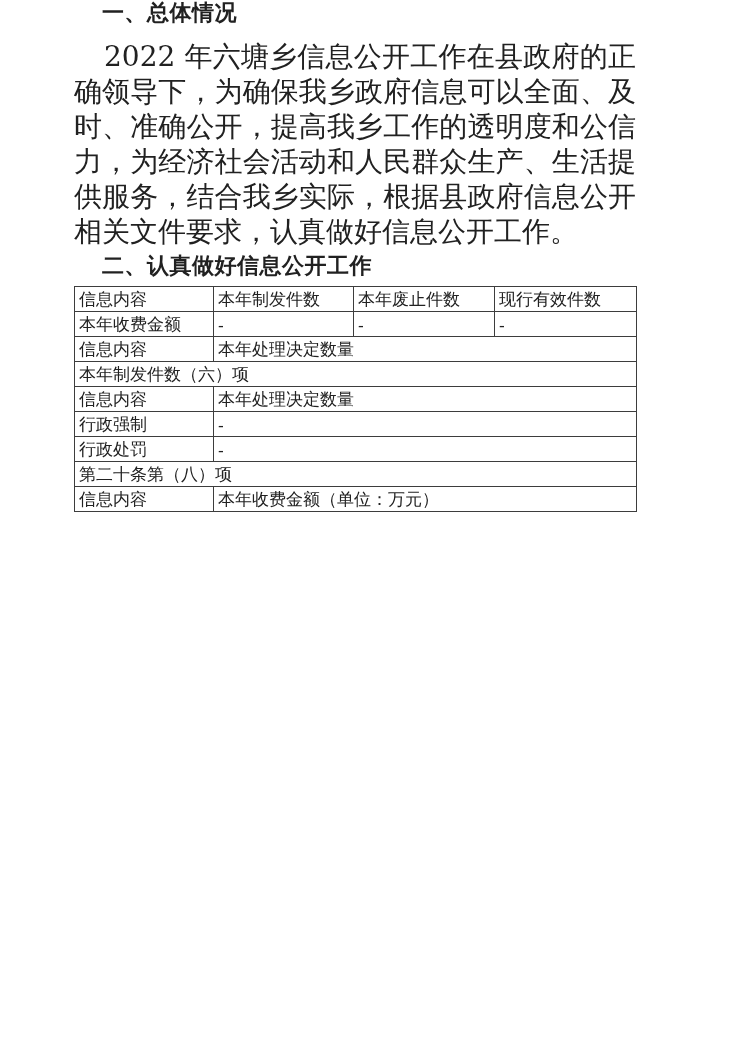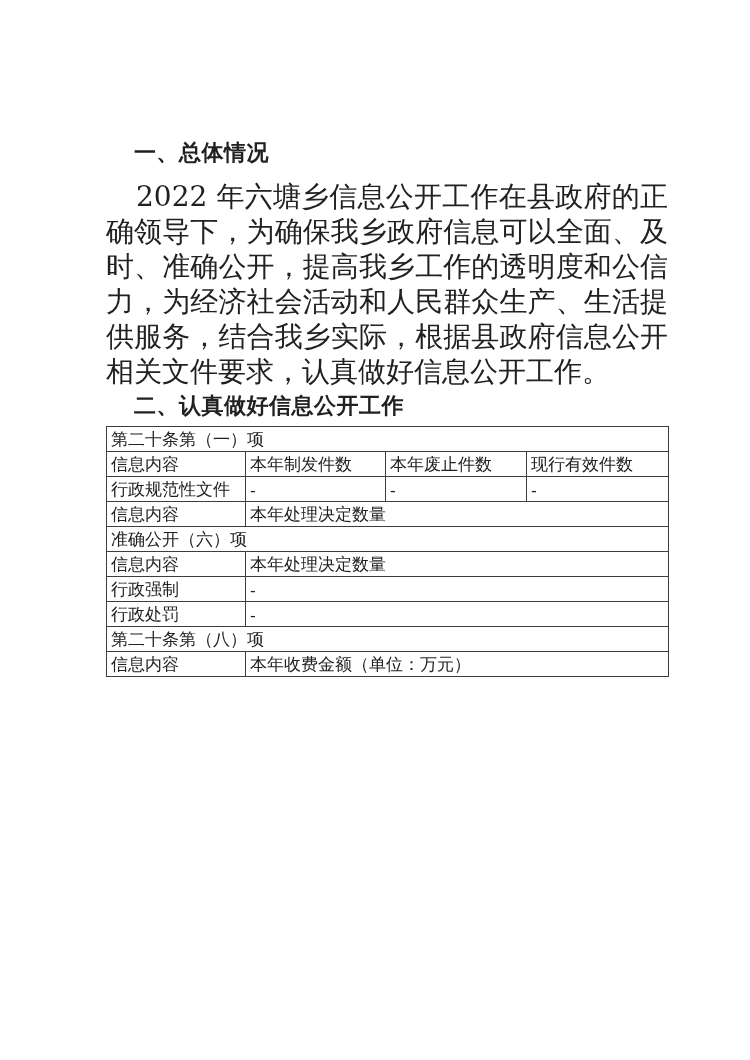--- a/index.html
+++ b/index.html
@@ -16,22 +16,21 @@
   .page {
     position: relative;
     width: 750px;
     height: 1060px;
     margin: 0 auto;
     background: var(--page-background, #fff);
     overflow: hidden;
   }
   .content {
     width: 562px;
-    margin-left: 106px;
-    padding-top: 140px;
+    margin-left: 74px;
   }
   .heading {
     font-family: "DejaVu Sans", "Liberation Sans", sans-serif;
     font-weight: 700;
     font-size: 22px;
     line-height: 25px;
     letter-spacing: 0.5px;
     color: var(--text, #212121);
     margin: 0 0 0 28px;
   }
@@ -82,42 +81,39 @@
     <table class="disclosure-table">
       <colgroup>
         <col style="width:139px">
         <col style="width:140px">
         <col style="width:141px">
         <col style="width:142px">
       </colgroup>
       <tbody>
 
         <tr>
-          <td colspan="4">第二十条第（一）项</td>
-        </tr>
-        <tr>
           <td>信息内容</td>
           <td>本年制发件数</td>
           <td>本年废止件数</td>
           <td>现行有效件数</td>
         </tr>
         <tr>
-          <td>行政规范性文件</td>
+          <td>本年收费金额</td>
           <td>-</td>
           <td>-</td>
           <td>-</td>
         </tr>
 
         <tr>
           <td>信息内容</td>
           <td colspan="3">本年处理决定数量</td>
         </tr>
 
         <tr>
-          <td colspan="4">准确公开（六）项</td>
+          <td colspan="4">本年制发件数（六）项</td>
         </tr>
         <tr>
           <td>信息内容</td>
           <td colspan="3">本年处理决定数量</td>
         </tr>
         <tr>
           <td>行政强制</td>
           <td colspan="3">-</td>
         </tr>
         <tr>

